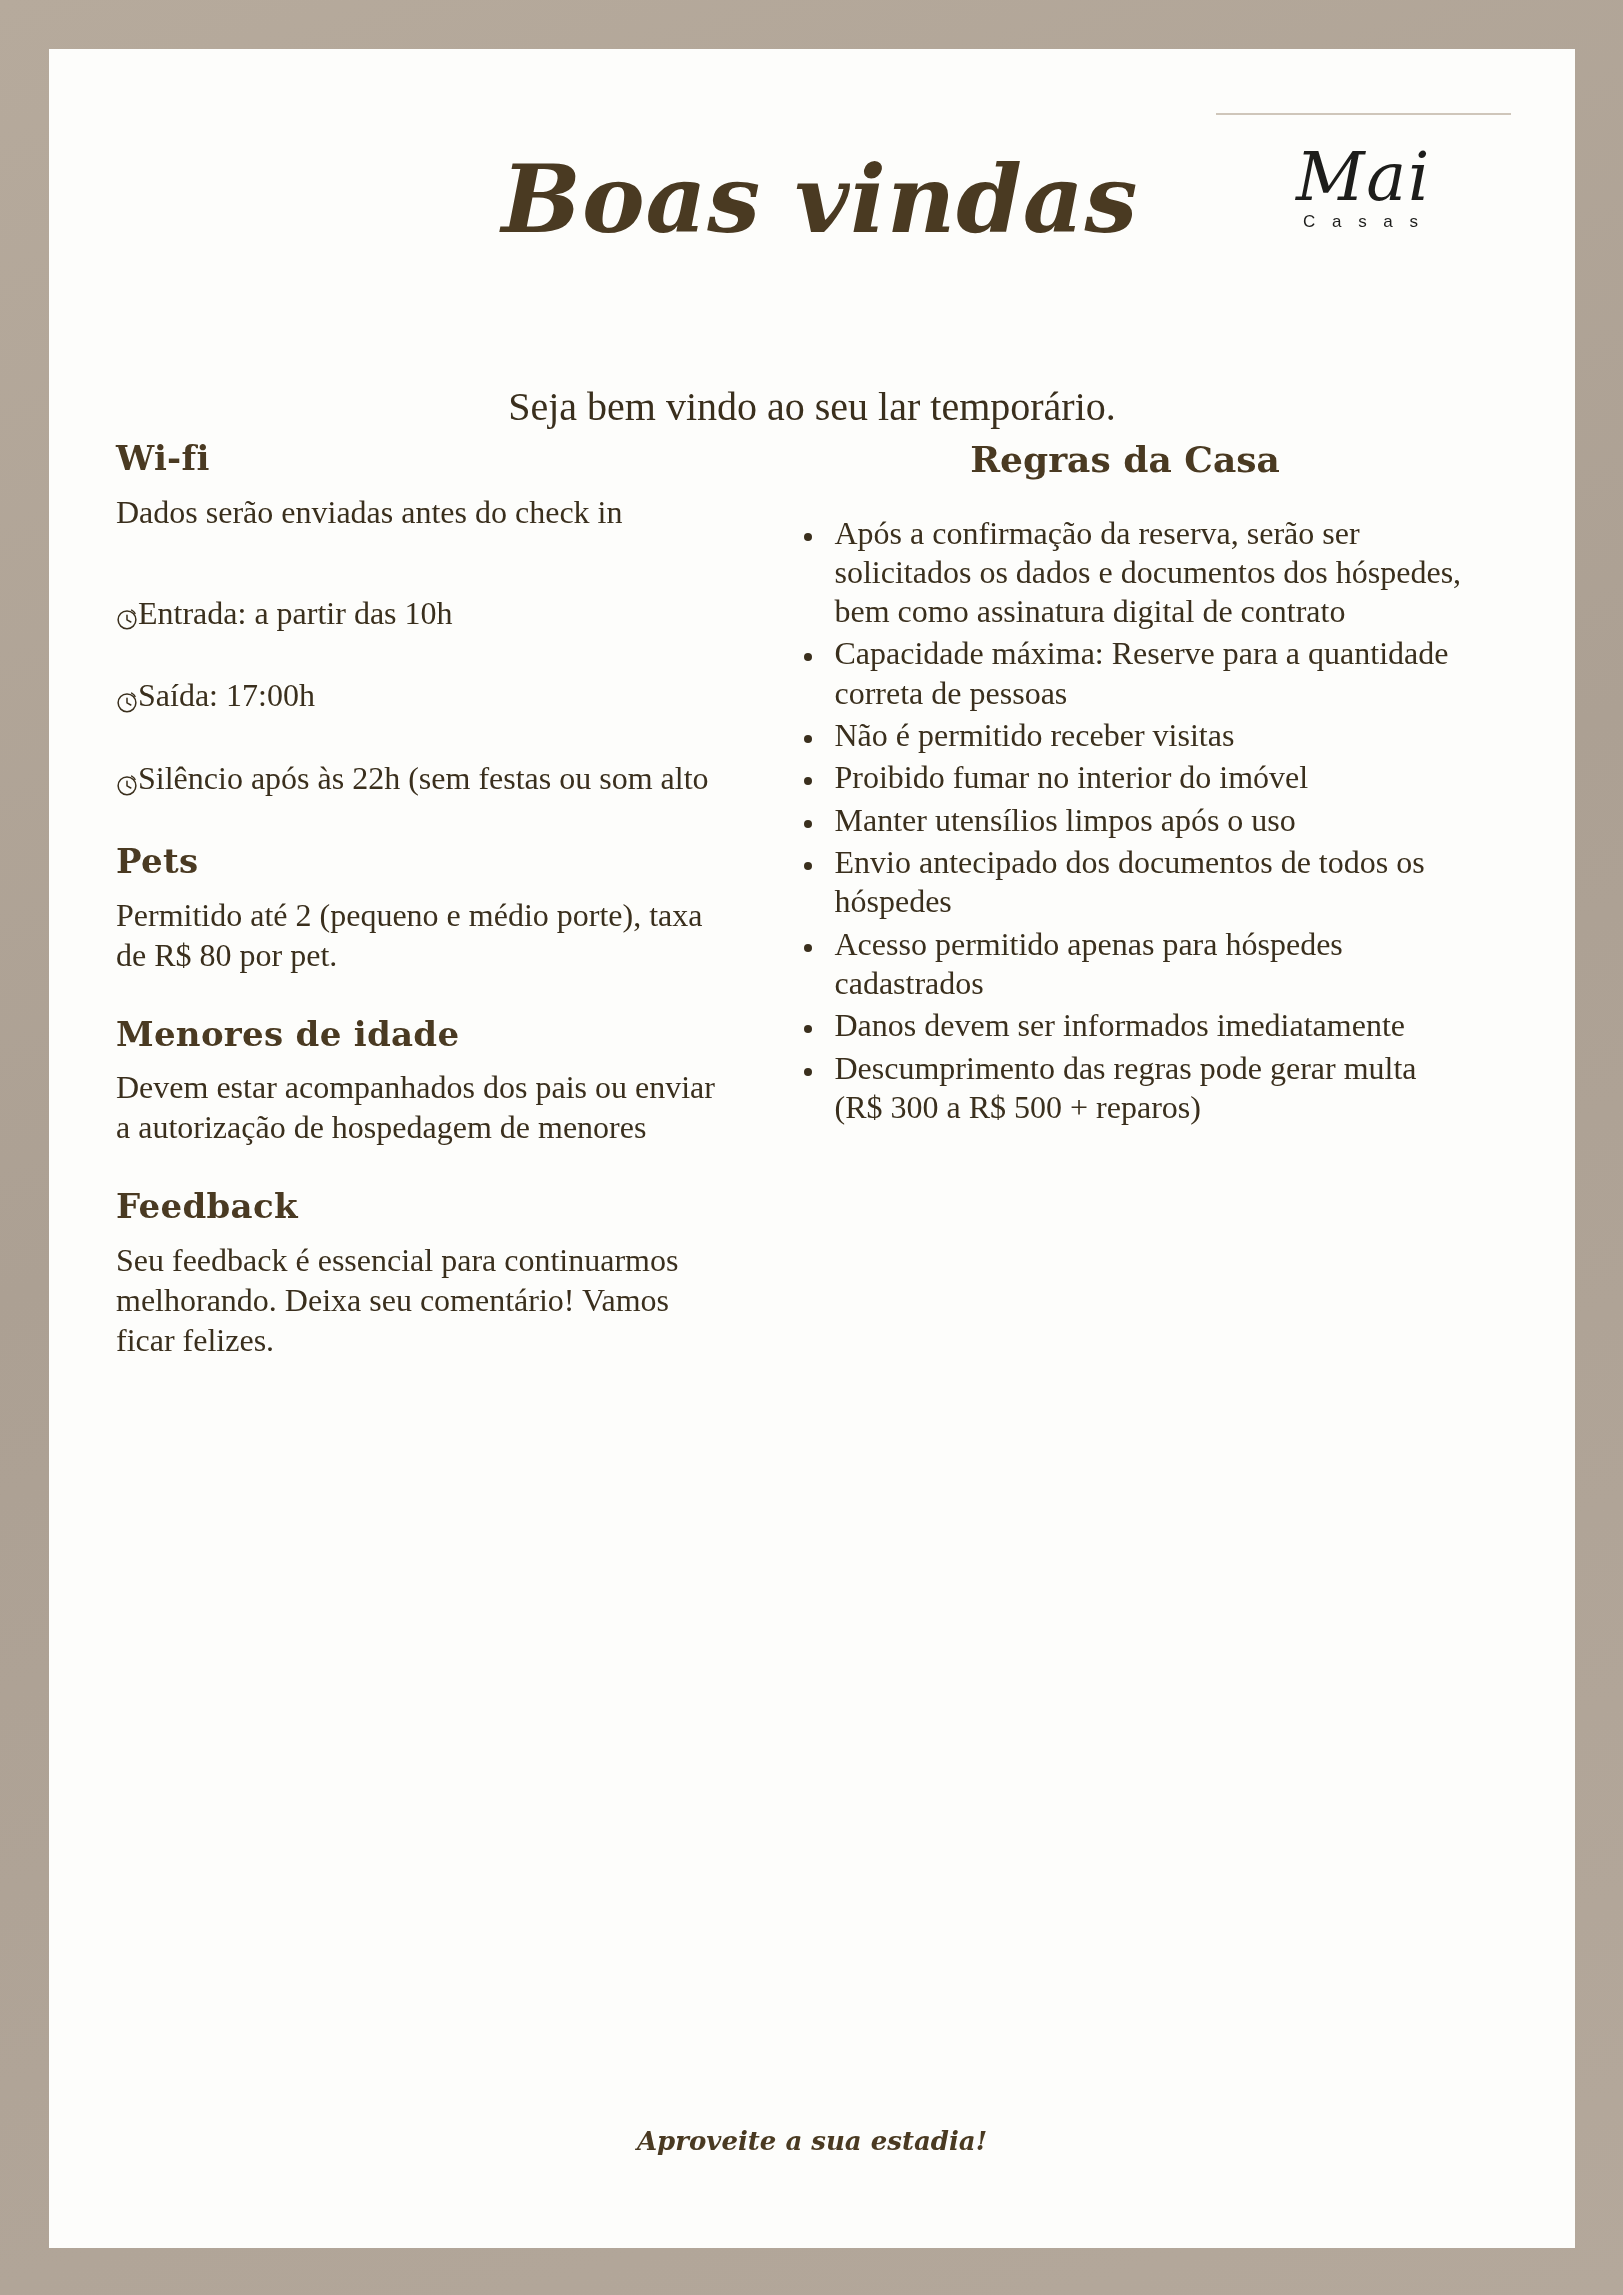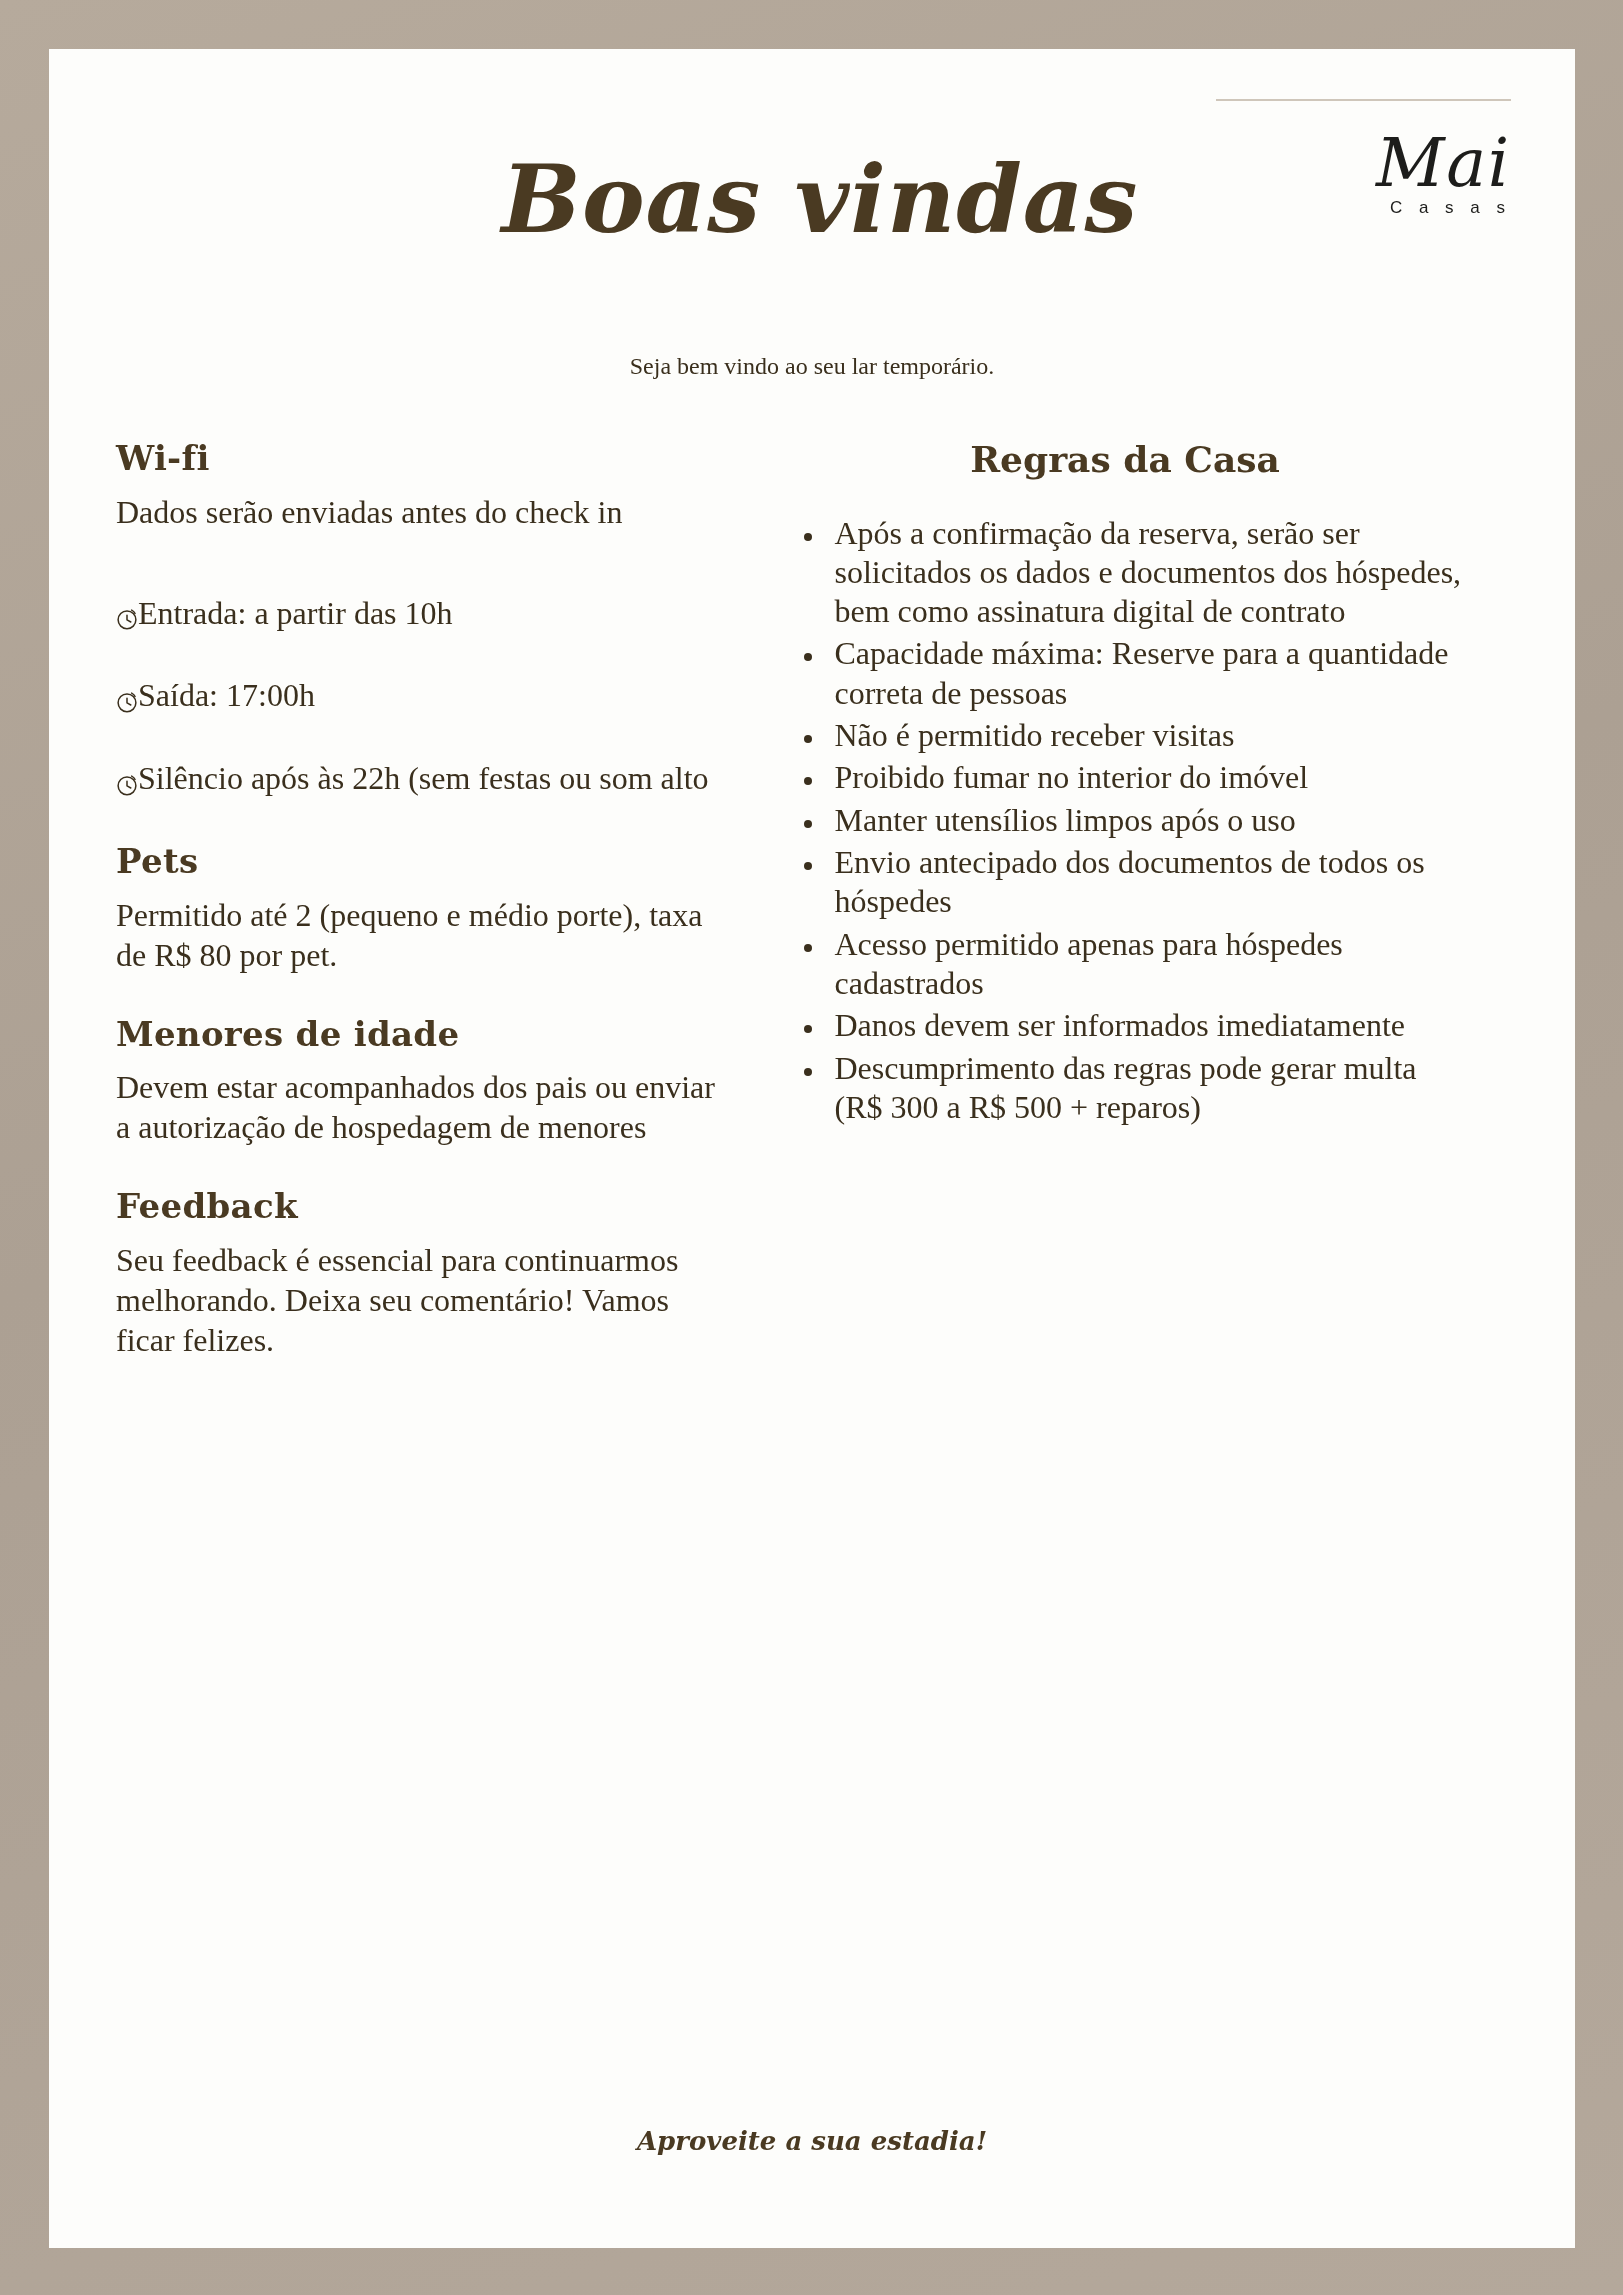--- a/index.html
+++ b/index.html
@@ -50,23 +50,23 @@
     font-style: italic;
     font-weight: 700;
     font-size: 94px;
     letter-spacing: 0.9px;
     color: #4a3a22;
     line-height: 1;
   }
   .logo-wrap {
     position: absolute;
     right: 64px;
-    top: 50px;
+    top: 64px;
     width: 295px;
-    text-align: right;
+    text-align: center;
   }
   .logo-rule {
     width: 295px;
     height: 1.7px;
     background: #cfc6ba;
     margin-bottom: 32px;
   }
   .logo-mark {
     font-family: "DejaVu Serif", "Liberation Serif", serif;
     font-style: italic;
@@ -79,23 +79,23 @@
     margin-top: 5.1px;
     font-family: "Liberation Sans", sans-serif;
     font-size: 17px;
     letter-spacing: 6px;
     color: #1d1d1b;
   }
   .subtitle {
     position: absolute;
     left: 0;
     right: 0;
-    top: 304px;
-    text-align: center;
-    font-size: 24px;
+    top: 334px;
+    text-align: center;
+    font-size: 40px;
     color: #3a2f1d;
   }
 
   
   .columns {
     position: absolute;
     top: 389px;
     left: 0;
     right: 0;
     display: flex;

